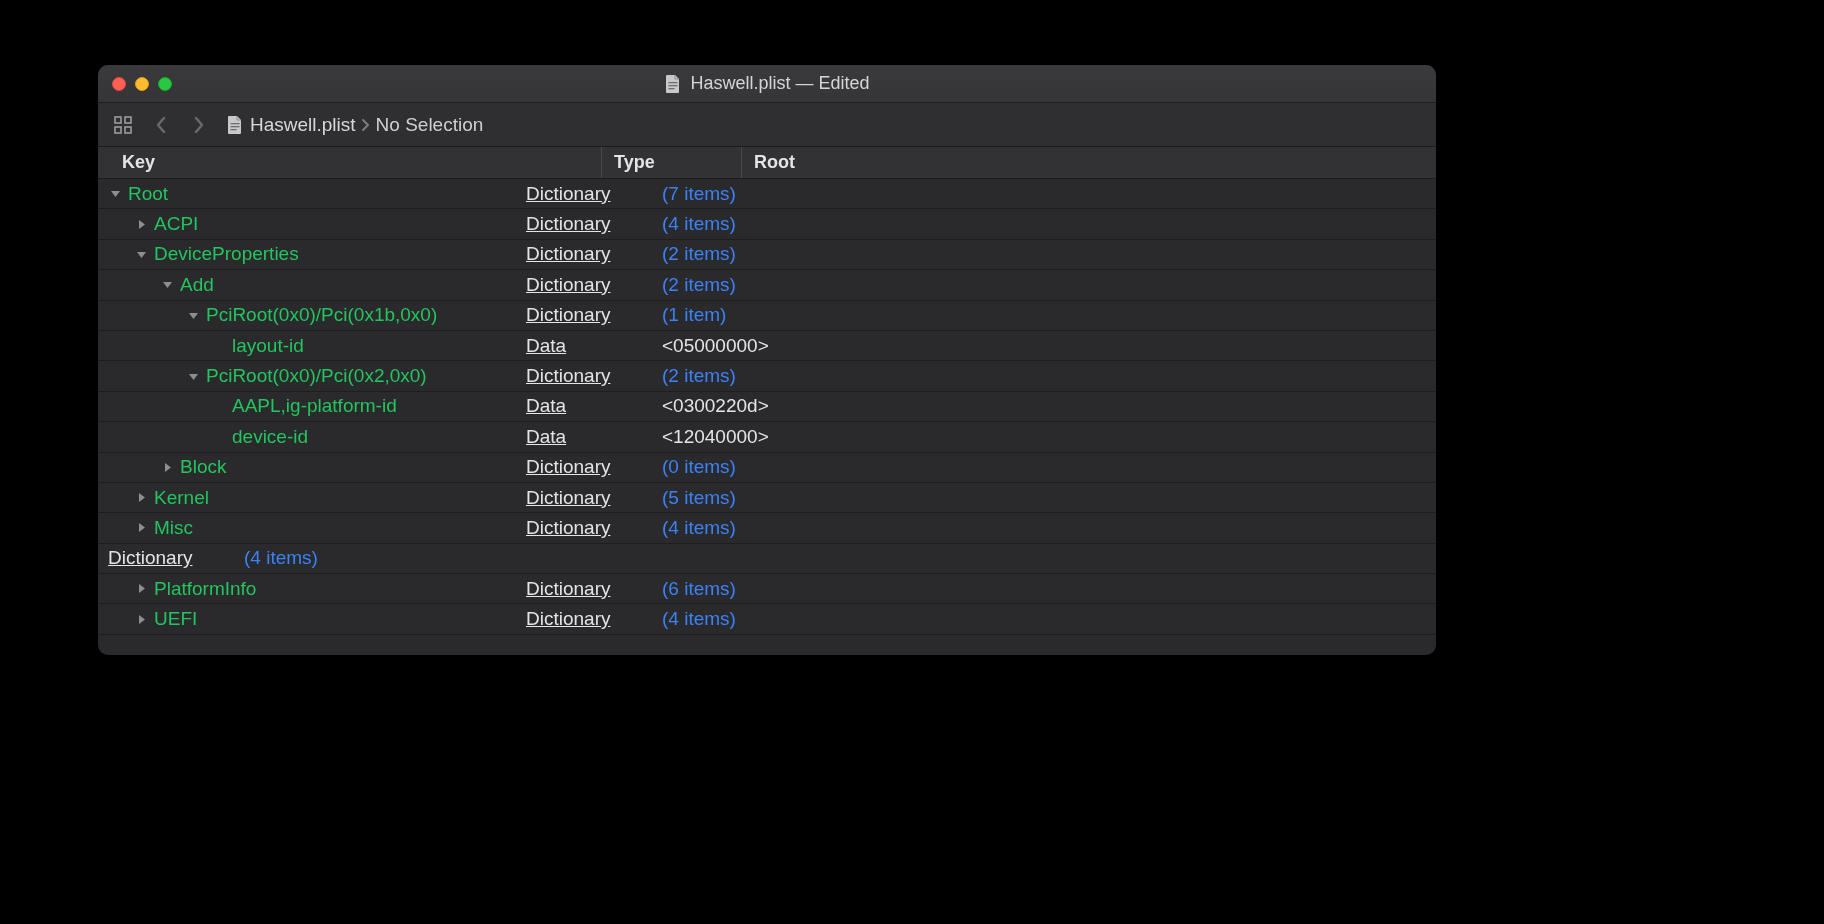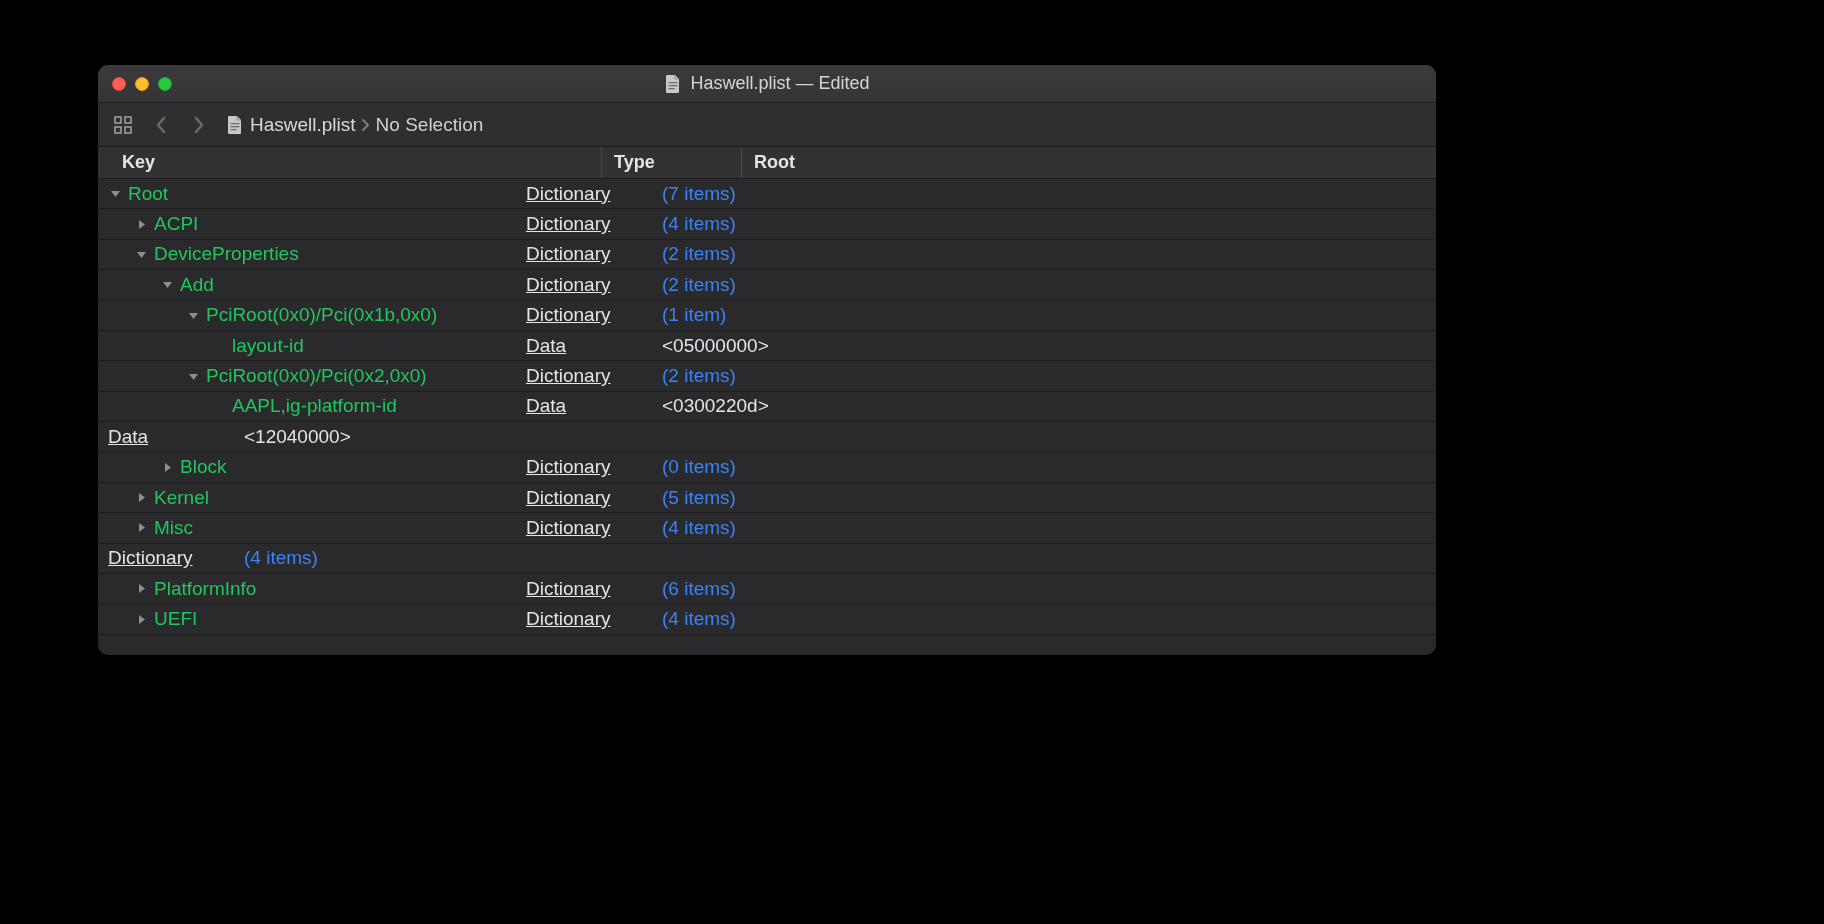--- a/index.html
+++ b/index.html
@@ -267,20 +267,29 @@
             <svg width="11" height="11" viewBox="0 0 11 11">
               <polygon points="3,1 9,5.5 3,10" fill="#8e8e90"></polygon>
             </svg>
           </span>
           <span class="key-text">AAPL,ig-platform-id</span>
         </div>
         <div class="cell-type">Data</div>
         <div class="cell-value">&lt;0300220d&gt;</div>
       </div>
       <div class="row">
+        <div class="cell-key">
+          <span class="indent" style="width: 114px;"></span>
+          <span class="disclosure none">
+            <svg width="11" height="11" viewBox="0 0 11 11">
+              <polygon points="3,1 9,5.5 3,10" fill="#8e8e90"></polygon>
+            </svg>
+          </span>
+          <span class="key-text">device-id</span>
+        </div>
         <div class="cell-type">Data</div>
         <div class="cell-value">&lt;12040000&gt;</div>
       </div>
       <div class="row">
         <div class="cell-key">
           <span class="indent" style="width: 62px;"></span>
           <span class="disclosure">
             <svg width="11" height="11" viewBox="0 0 11 11">
               <polygon points="3,1 9,5.5 3,10" fill="#8e8e90"></polygon>
             </svg>

